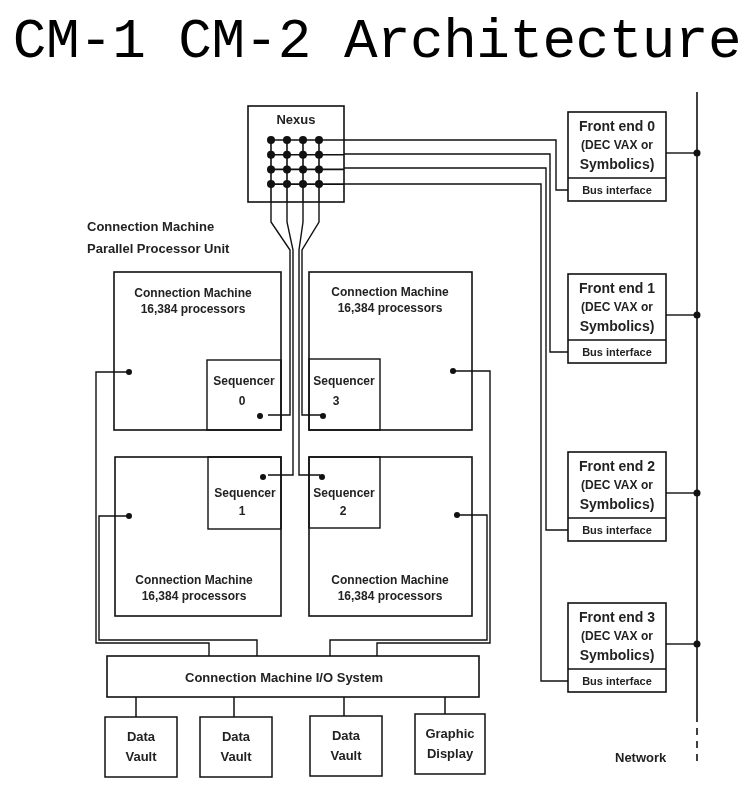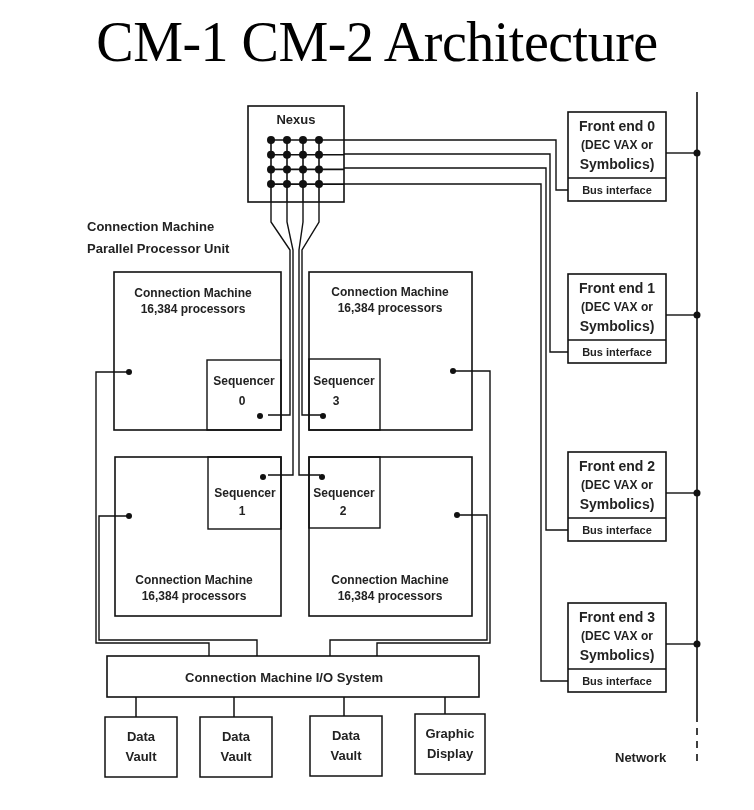--- a/index.html
+++ b/index.html
@@ -1,17 +1,17 @@
 <!DOCTYPE html>
 <html><head>
 <meta charset="utf-8">
 <style>
   html,body{margin:0;padding:0;background:#ffffff;}
   body{width:754px;height:810px;position:relative;overflow:hidden;font-family:"Liberation Sans",sans-serif;color:#111;}
-  .title{position:absolute;left:0;top:6px;width:754px;text-align:center;font-family:Liberation Serif, serif;font-size:56px;line-height:72px;color:#000;letter-spacing:-0.5px;}
+  .title{position:absolute;left:0;top:6px;width:754px;text-align:center;font-family:Liberation Mono, monospace;font-size:56px;line-height:72px;color:#000;letter-spacing:-0.5px;}
   svg{position:absolute;left:0;top:0;}
   .lbl{font-family:"Liberation Sans",sans-serif;font-weight:bold;fill:#222;}
 </style>
 </head>
 <body>
 
 <div class="title">CM-1 CM-2 Architecture</div>
 
 <svg width="754" height="810" viewBox="0 0 754 810" stroke="#111" fill="none">
 

